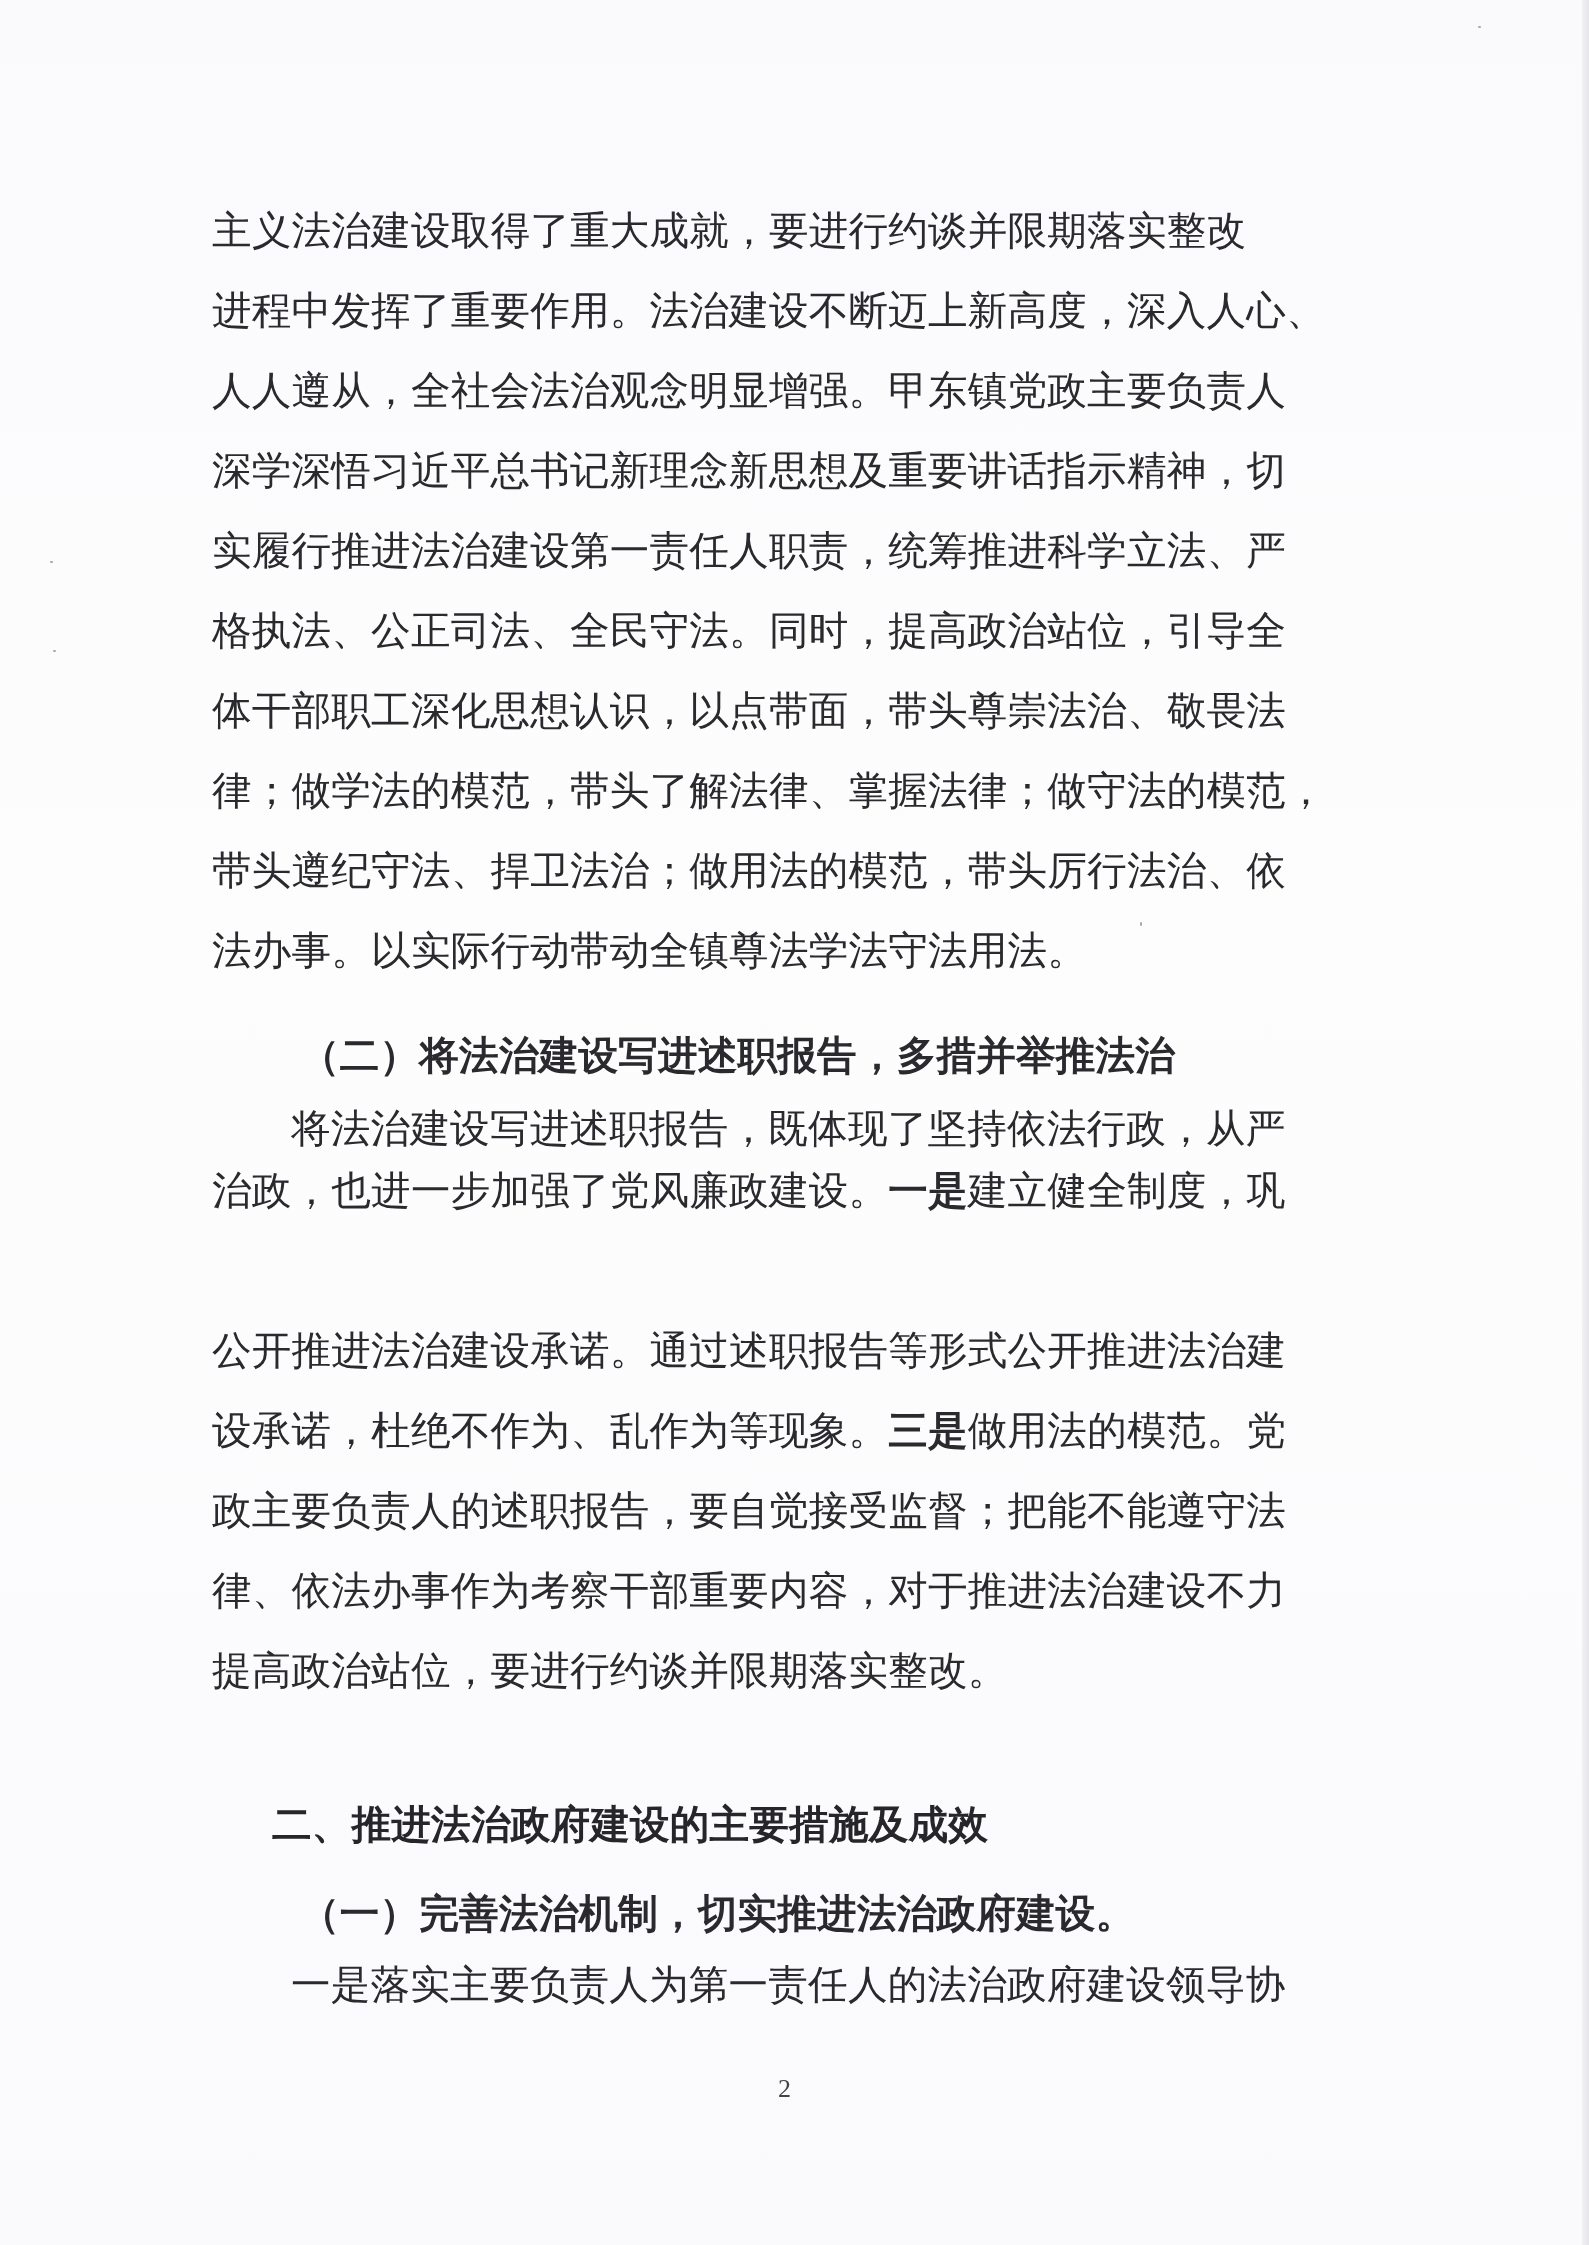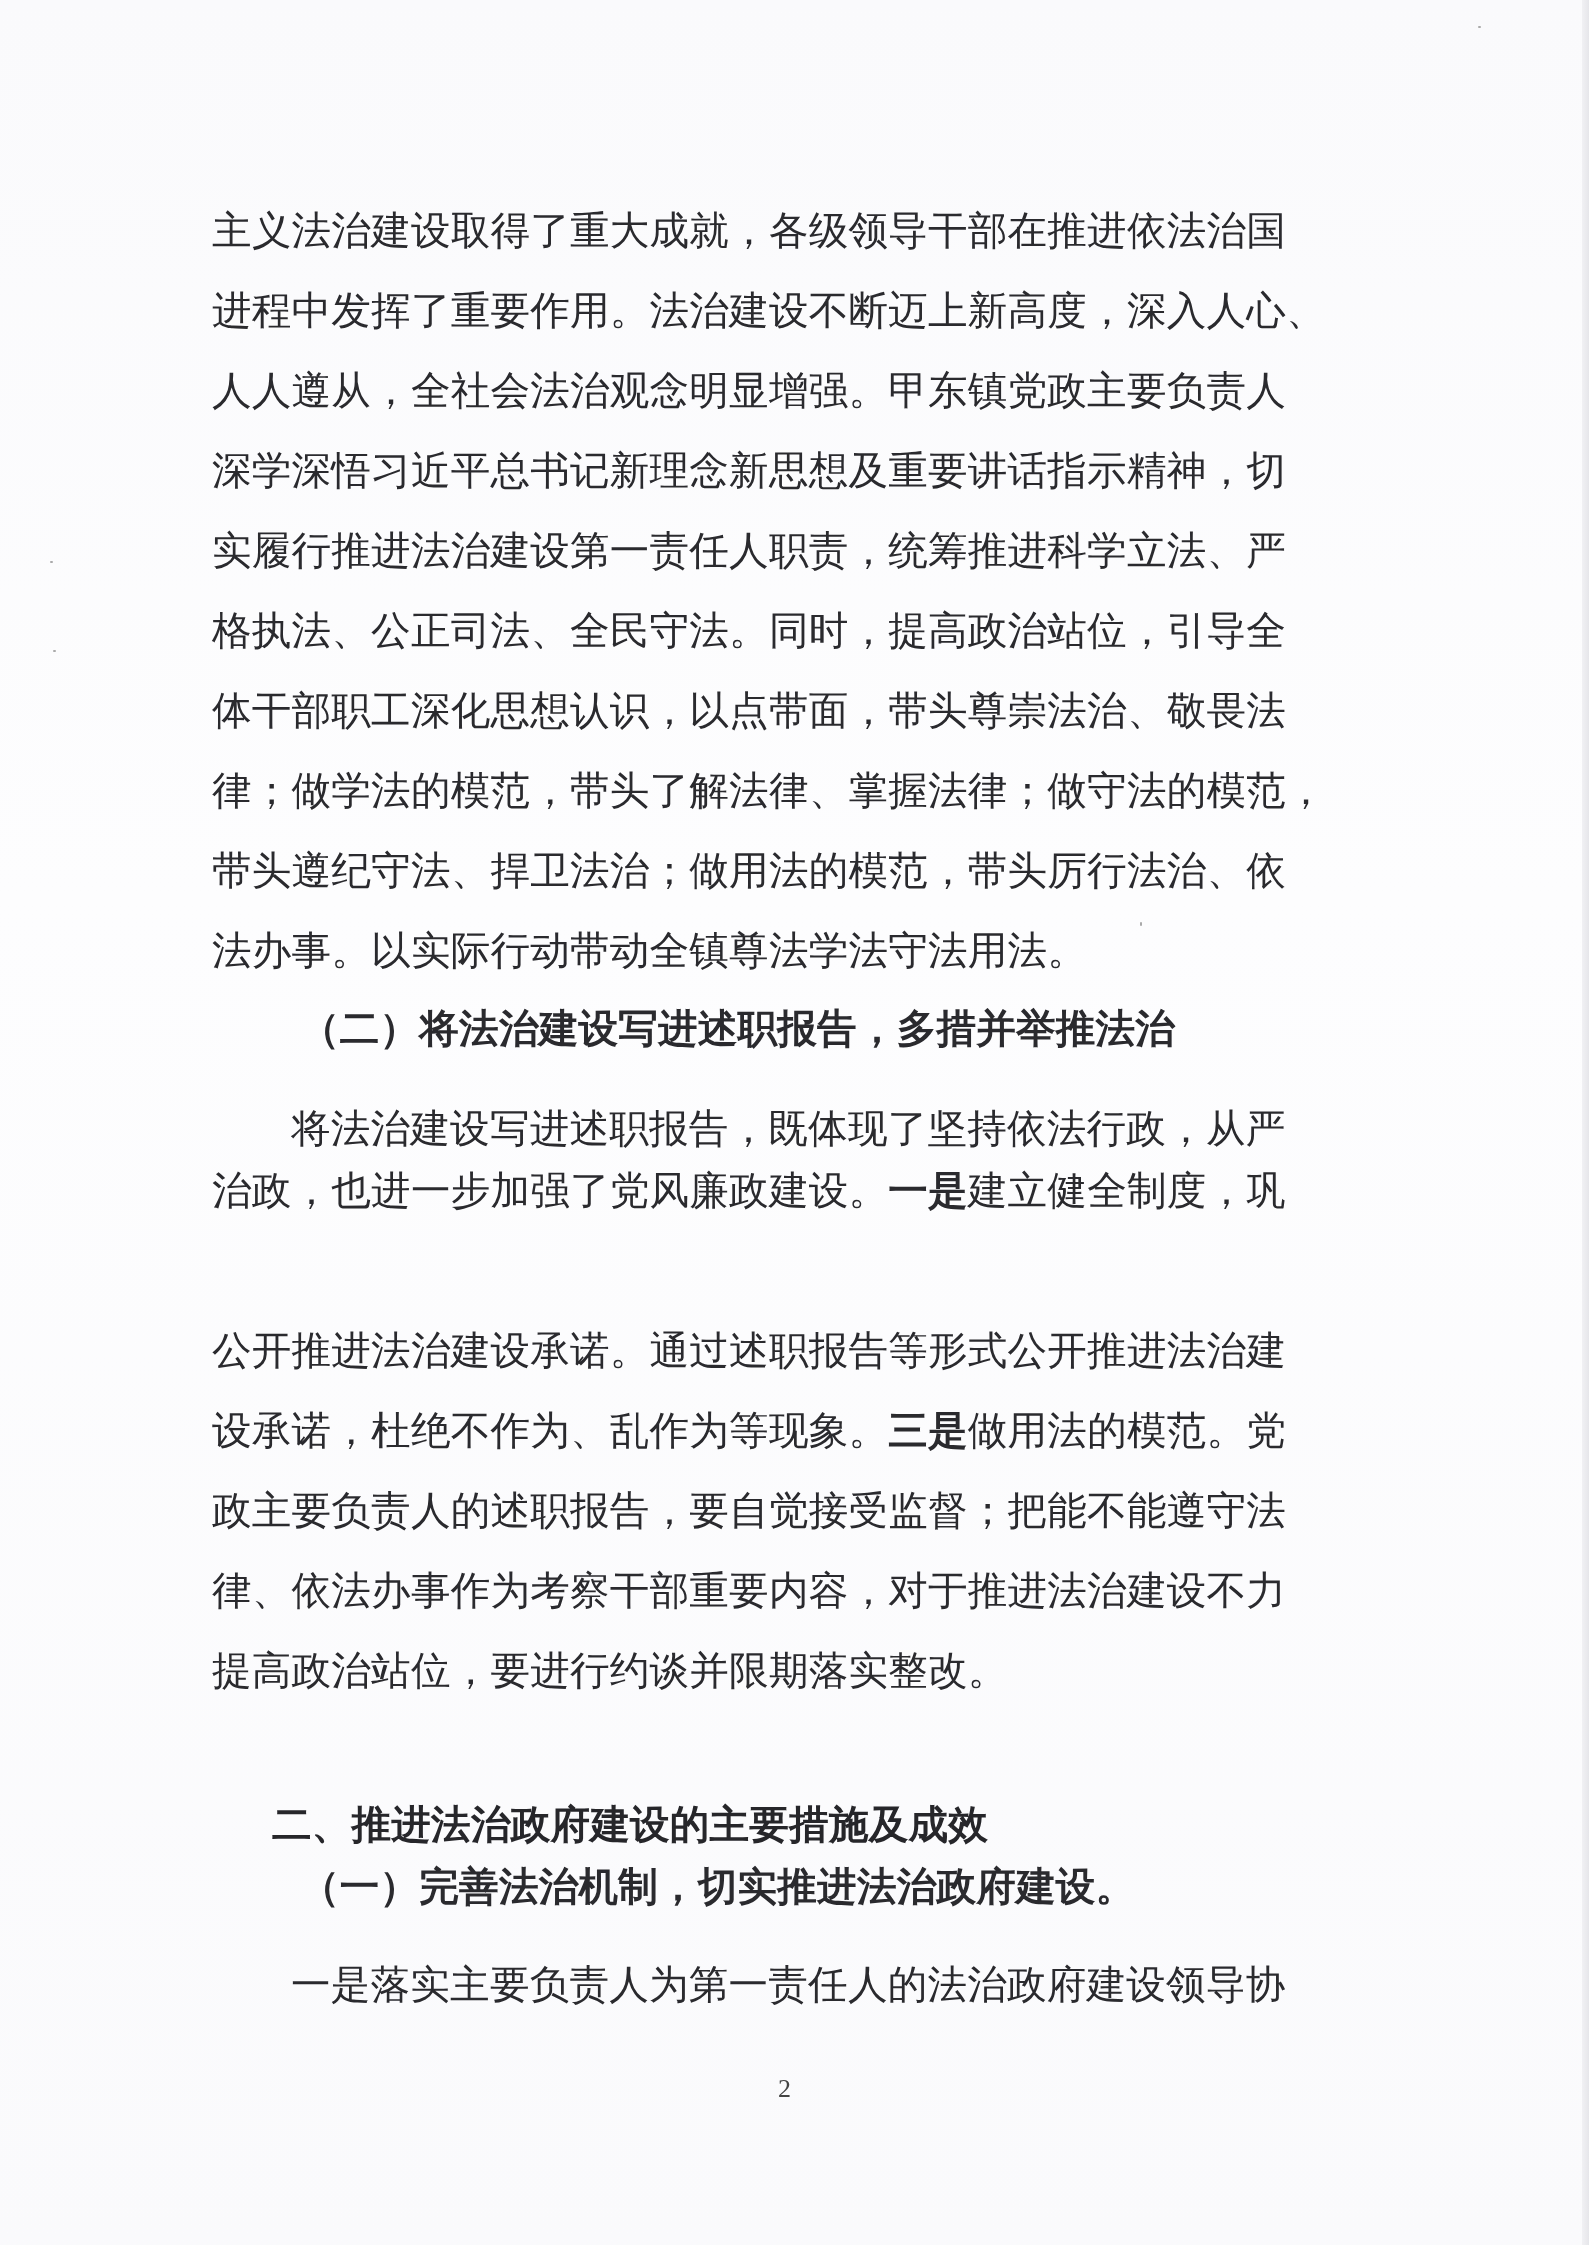--- a/index.html
+++ b/index.html
@@ -28,20 +28,21 @@
     height: 48px;
     line-height: 48px;
     font-size: 39.6px;
     white-space: nowrap;
     letter-spacing: 0.2px;
   }
   .indent { left: 291px; margin-top: 18px; }
   .h-sub {
     font-weight: bold;
     left: 300px;
+    margin-top: 27px;
   }
   .h-main {
     left: 272px;
     font-family: "DejaVu Sans", "Liberation Sans", sans-serif;
     font-weight: bold;
     color: #26262a;
   }
   .b { font-weight: bold; }
   .pagenum {
     position: absolute;
@@ -50,21 +51,21 @@
     font-family: "Liberation Serif", serif;
     color: #444;
   }
   .speck { position: absolute; width: 3px; height: 2px; background: #aaa; border-radius: 1px; }
 </style>
 </head>
 <body>
 
 <div class="page">
 
-  <div class="line" style="top:206px">主义法治建设取得了重大成就，各级领导干部在推进依法治国</div>
+  <div class="line" style="top:206px">主义法治建设取得了重大成就，要进行约谈并限期落实整改</div>
   <div class="line" style="top:286px">进程中发挥了重要作用。法治建设不断迈上新高度，深入人心、</div>
   <div class="line" style="top:366px">人人遵从，全社会法治观念明显增强。甲东镇党政主要负责人</div>
   <div class="line" style="top:446px">深学深悟习近平总书记新理念新思想及重要讲话指示精神，切</div>
   <div class="line" style="top:526px">实履行推进法治建设第一责任人职责，统筹推进科学立法、严</div>
   <div class="line" style="top:606px">格执法、公正司法、全民守法。同时，提高政治站位，引导全</div>
   <div class="line" style="top:686px">体干部职工深化思想认识，以点带面，带头尊崇法治、敬畏法</div>
   <div class="line" style="top:766px">律；做学法的模范，带头了解法律、掌握法律；做守法的模范，</div>
   <div class="line" style="top:846px">带头遵纪守法、捍卫法治；做用法的模范，带头厉行法治、依</div>
   <div class="line" style="top:926px">法办事。以实际行动带动全镇尊法学法守法用法。</div>
 

